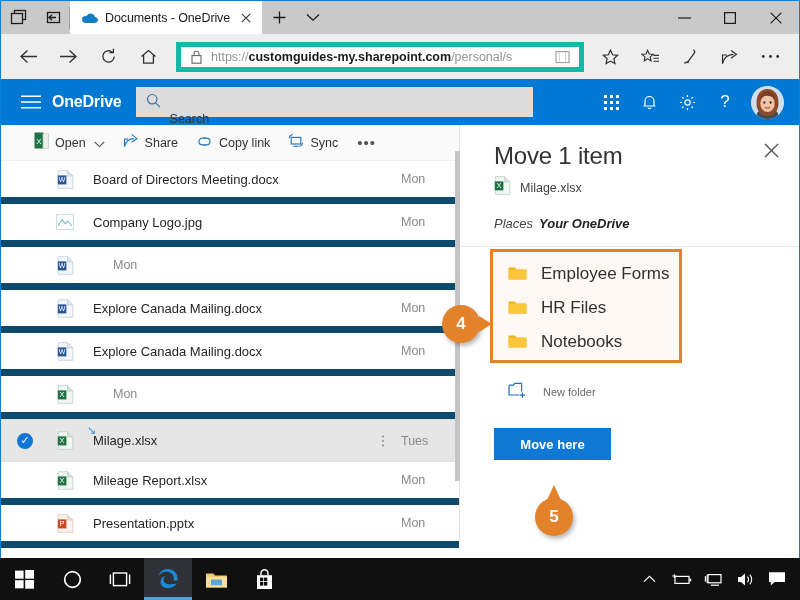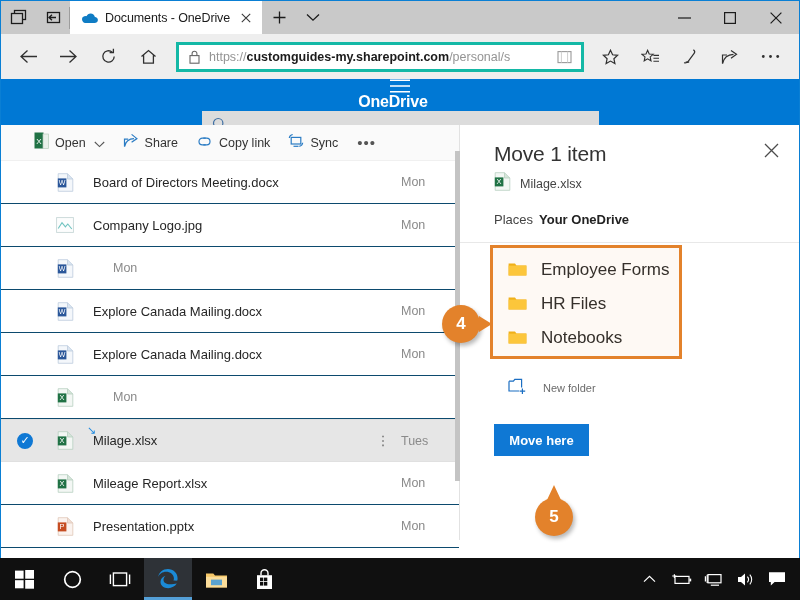--- a/index.html
+++ b/index.html
@@ -54,33 +54,33 @@
   .navbar {
     height:45px; background:#eeeeee; display:flex; align-items:center;
     padding:0 7px; gap:0px;
   }
   .navbtn {
     width:40px; height:38px; display:flex; align-items:center; justify-content:center;
     color:#303030;
   }
   .addrwrap {
     flex:1; height:30px; margin:0 6px 0 8px; background:#ffffff;
-    border:3px solid #14b8a6; display:flex; align-items:center; padding:0 6px; gap:6px;
+    border:5px solid #14b8a6; display:flex; align-items:center; padding:0 6px; gap:6px;
     max-width:408px;
   }
   .addr-lock { width:18px; display:flex; align-items:center; justify-content:center; }
   .addr-url { flex:1; font-size:12.5px; white-space:nowrap; overflow:hidden; }
   .addr-url .u-dim { color:#949494; }
   .addr-url .u-strong { color:#1b1b1b; font-weight:bold; }
   .addr-icon { width:22px; display:flex; align-items:center; justify-content:center; color:#666; }
   .navright { display:flex; align-items:center; }
 
   
   .suitebar {
-    height:46px; background:#0078d4; display:flex; align-items:center; padding:0 9px;flex-direction:column;
+    height:46px; background:#0078d4; display:flex; align-items:center; padding:0 9px;
   }
   .waffle-burger { width:42px; height:46px; display:flex; align-items:center; justify-content:center; }
   .odtitle { color:#fff; font-size:16px; font-weight:bold; margin-right:14px; letter-spacing:-0.2px;}
   .searchbox {
     width:397px; height:30px; background:#dcdcdc; display:flex; align-items:center; gap:9px; padding:0 10px;
   }
   .searchbox .sb-text { font-size:12.5px; color:#333;margin-top:33px; }
   .suite-right { margin-left:auto; display:flex; align-items:center; gap:0px; }
   .sbtn { width:38px; height:46px; display:flex; align-items:center; justify-content:center; color:#fff; }
   .avatarwrap { width:46px; height:46px; display:flex; align-items:center; justify-content:center; }
@@ -96,21 +96,21 @@
     border-bottom:1px solid #f0f0f0;
   }
   .cmd { display:flex; align-items:center; gap:6px; padding:0 9px; height:36px; }
   .cmd .cmd-label { font-size:12.5px; color:#333; }
   .cmd .chev { margin-left:2px; color:#555; }
   .cmd-ell { padding:0 10px; font-size:15px; color:#555; letter-spacing:1px; display:flex;align-items:center;height:36px;}
 
   .filelist { position:relative; }
   .frow {
     height:43px; display:flex; align-items:center; position:relative;
-    border-bottom:1px solid #0c4a6e;
+    border-bottom:7px solid #0c4a6e;
   }
   .frow.sel { background:#e6e6e6; border-bottom:1px solid #e0e0e0; border-top:1px solid #e0e0e0;}
   .f-check { width:48px; display:flex; align-items:center; justify-content:center; }
   .check-circle {
     width:20px; height:20px; border-radius:50%; background:#0f78d4;
     display:flex; align-items:center; justify-content:center; color:#fff; font-size:11px;
     border:2px solid #e6e6e6;
   }
   .f-icon { width:32px; display:flex; align-items:center; justify-content:center; }
   .f-name { font-size:13px; color:#262626; flex:1; padding-left:12px; position:relative; white-space:nowrap;}
@@ -119,42 +119,42 @@
   .sync-glyph { position:absolute; left:6px; top:-9px; color:#1f8ae0; font-size:11px; }
 
   .vscroll {
     position:absolute; right:-1px; top:0; width:5px; height:415px; background:transparent;
   }
   .vscroll .thumb { position:absolute; left:0; top:26px; width:5px; height:330px; background:#c4c4c4; }
 
   
   .movepanel { width:339px; height:415px; background:#fff; position:relative; padding:0 0 0 34px; }
   .panel-close { position:absolute; right:17px; top:14px; width:22px; height:22px; display:flex; align-items:center; justify-content:center; color:#4c4c4c; }
-  .panel-title { font-size:21px; color:#333; font-weight:normal; padding-top:17px; letter-spacing:-0.2px; }
+  .panel-title { font-size:24px; color:#333; font-weight:normal; padding-top:17px; letter-spacing:-0.2px; }
   .panel-file { display:flex; align-items:center; gap:9px; margin-top:6px; }
   .panel-file .pf-name { font-size:12.5px; color:#444; }
-  .panel-places { margin-top:17px; font-size:13px; color:#333; }
+  .panel-places { margin-top:17px; font-size:13px; color:#333;font-style:italic; }
   .panel-places .pp-label { color:#444; }
   .panel-places .pp-value { font-weight:bold; color:#222; margin-left:6px; }
   .panel-div { height:1px; background:#e8e8e8; margin:15px 0 0 -34px; }
   .panel-choose { font-size:11.5px; color:#777; margin-top:11px; }
 
   .destbox { position:relative; margin-top:4px; width:152px; }
   .destlist { padding:6px 0 6px 0; }
   .drow { height:34px; display:flex; align-items:center; gap:14px; padding-left:14px; }
   .drow .d-label { font-size:17px; color:#2b2b2b; white-space:nowrap; }
   .hl-box {
     position:absolute; left:-4px; top:-2px; width:192px; height:114px;
     border:3px solid #e3822b; background:rgba(232,140,50,0.055);
     pointer-events:none;
   }
   .newfolder { display:flex; align-items:center; gap:16px; padding-left:14px; margin-top:16px; }
   .newfolder .nf-label { font-size:11px; color:#6b6b6b; }
   .movebtn {
-    margin-top:26px; margin-left:0px; width:95px; height:32px; background:#0f78d4; color:#fff;
+    margin-top:26px; margin-left:0px; width:117px; height:32px; background:#0f78d4; color:#fff;
     font-size:13px; font-weight:bold; display:flex; align-items:center; justify-content:center;
   }
 
   
   .callout {
     position:absolute; width:38px; height:38px; border-radius:50%;
     background:#e3822b; color:#fff; font-size:17px; font-weight:bold;
     display:flex; align-items:center; justify-content:center;
     box-shadow: 2px 3px 4px rgba(0,0,0,0.28);
     z-index:40;

